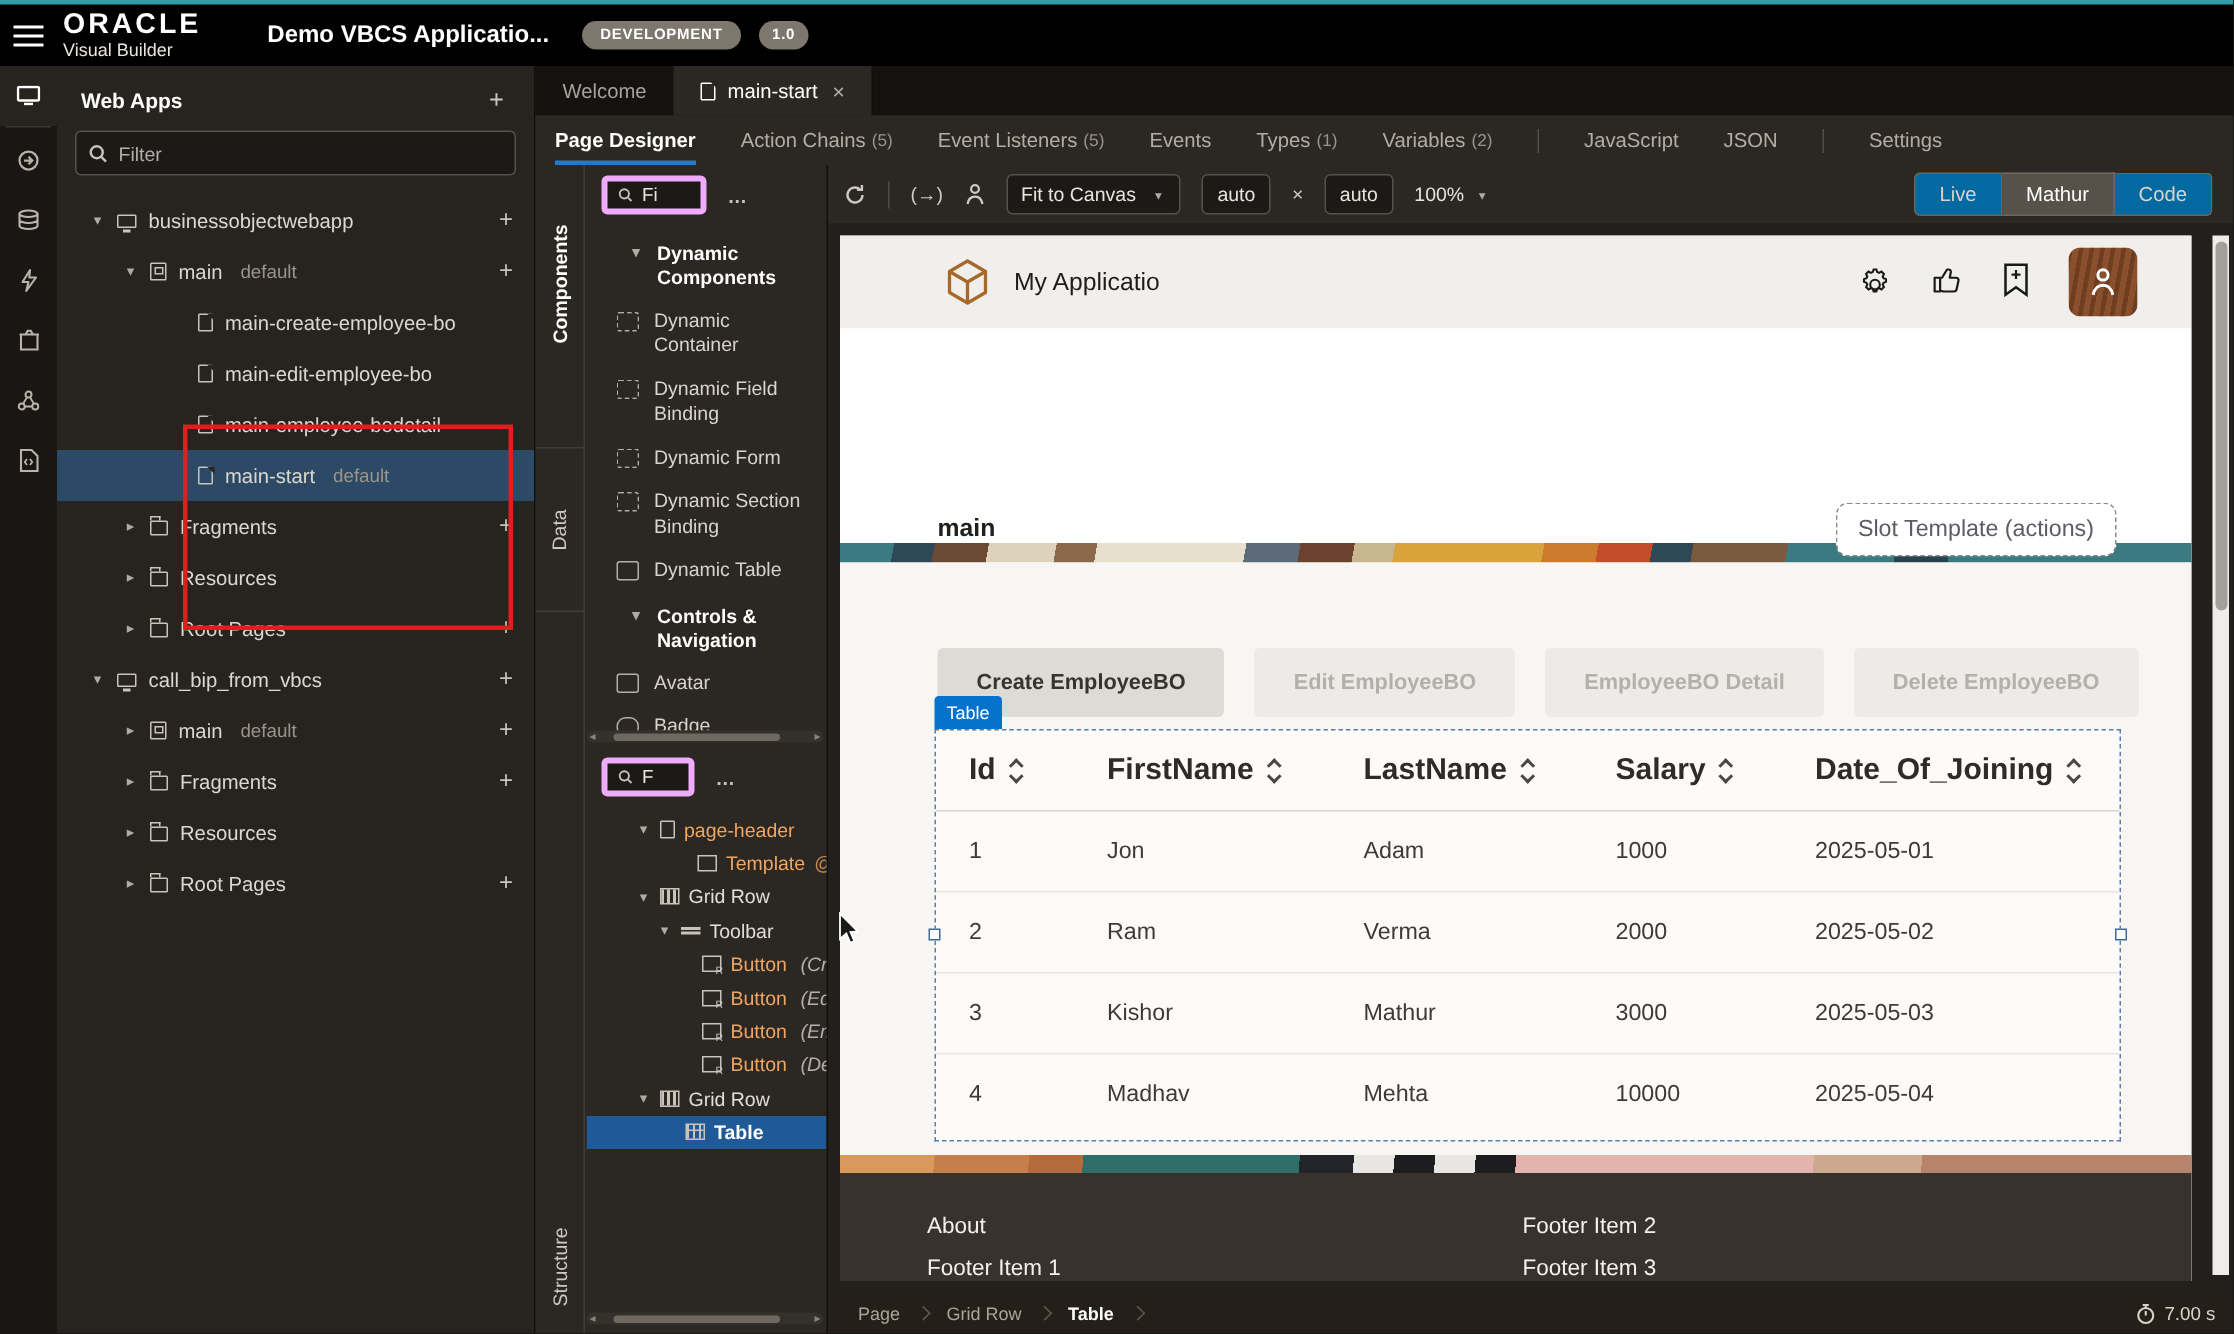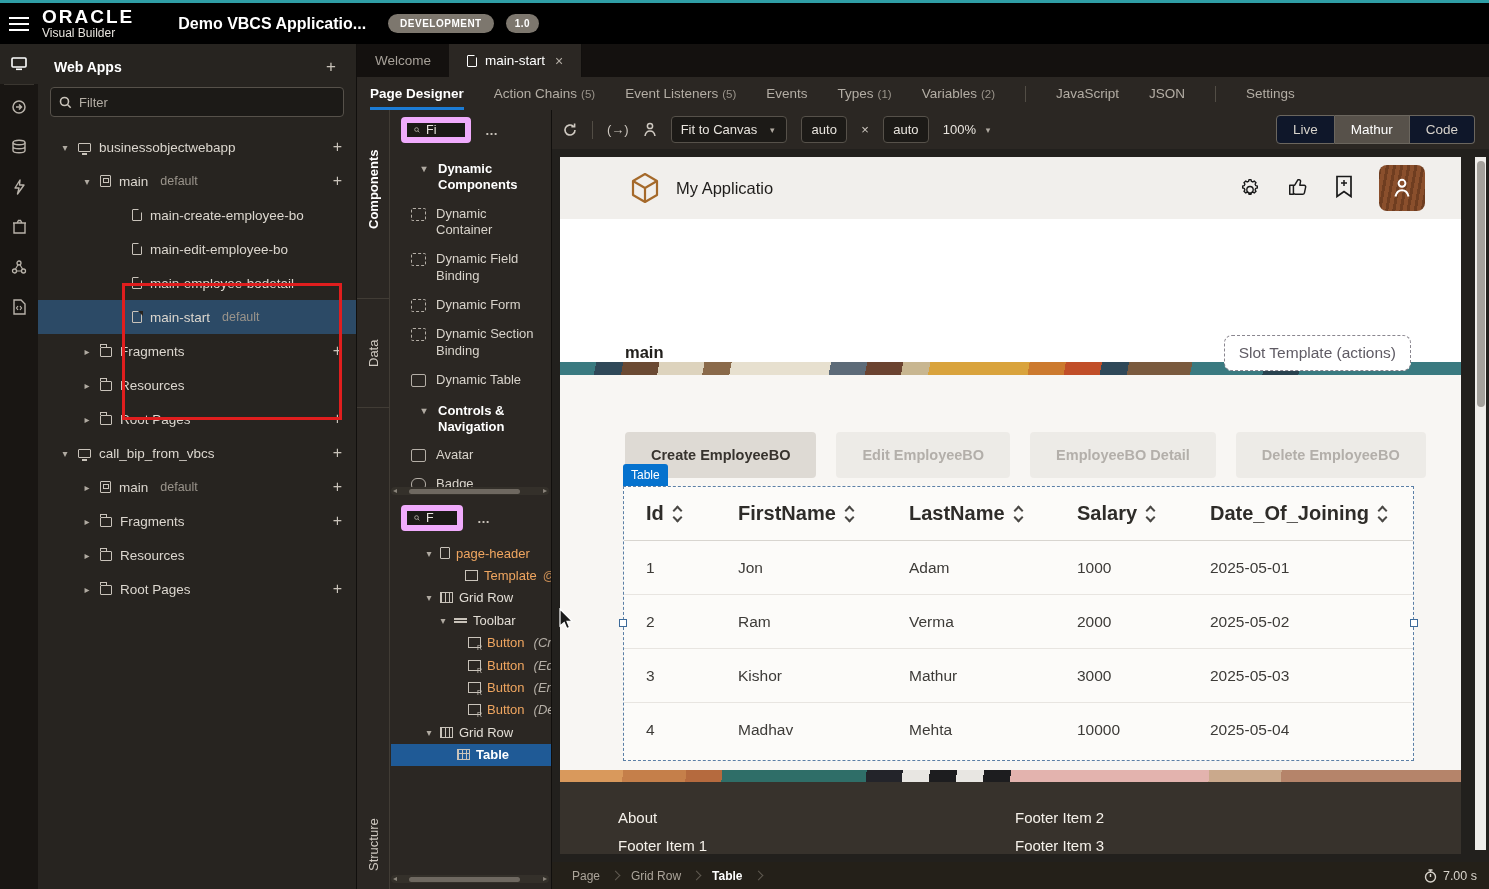--- a/index.html
+++ b/index.html
@@ -67,21 +67,21 @@
   .stab.active::after { content:""; position:absolute; left:0; right:0; bottom:0; height:3px; background:#1c7cd5; }
   .stdiv { width:1px; height:16px; background:#524d45; }
 
   
   .sidecol { position:absolute; left:357px; top:110px; bottom:0; width:195px; background:#2b2723; border-right:1px solid #110f0d; }
   .vstrip { position:absolute; left:0; top:0; bottom:0; width:33px; border-right:1px solid #413c35; }
   .vlabel { position:absolute; left:0; width:33px; display:flex; align-items:center; justify-content:center; writing-mode:vertical-rl; transform:rotate(180deg); color:#cfc9c1; font-size:13px; cursor:pointer; }
   .vlabel.active { color:#fff; font-weight:700; }
   .vlabel.boxed { border-left:1px solid #413c35; border-top:1px solid #413c35; border-bottom:1px solid #413c35; }
   .searchrow { display:flex; align-items:center; gap:14px; padding:7px 8px 6px 44px; }
-  .sbox { height:26px; background:#1c1a17; border:6px solid #f0abfc; border-radius:4px; display:flex; align-items:center; padding:0 7px; gap:6px; }
+  .sbox { height:26px; background:#1c1a17; border:4px solid #f0abfc; border-radius:4px; display:flex; align-items:center; padding:0 7px; gap:6px; }
   .sbox input { background:transparent; border:none; outline:none; color:#e8e4de; font-size:12.5px; font-family:inherit; }
   .dots { color:#c9c3ba; letter-spacing:2px; font-weight:700; cursor:pointer; }
   .complist { position:absolute; left:34px; right:0; top:39px; height:338px; overflow:hidden; padding:4px 0 0 0; }
   .sechead { display:flex; gap:9px; padding:8px 0 6px 28px; color:#fff; font-weight:700; font-size:13px; line-height:1.25; cursor:pointer; }
   .sechead .caret { margin-top:2px; }
   .citem { display:flex; gap:10px; padding:6px 0 6px 20px; color:#d8d3cb; font-size:13px; line-height:1.3; cursor:grab; align-items:flex-start; }
   .ci { width:15px; height:13px; border:1.4px dashed #b5afa7; border-radius:2px; margin-top:2px; position:relative; flex:0 0 auto; }
   .ci.solid { border-style:solid; }
   .hscroll { position:absolute; left:34px; right:2px; height:8px; background:#34302a; border-radius:4px; }
   .hscroll .thumb { position:absolute; left:18px; width:70%; top:1.5px; height:5px; background:#6e6860; border-radius:3px; }
@@ -104,21 +104,21 @@
 
   
   .ctoolbar { position:absolute; left:552px; top:110px; right:0; height:39px; background:#2b2723; display:flex; align-items:center; gap:14px; padding:0 14px 0 10px; }
   .tbicon { color:#cfc9c1; cursor:pointer; display:flex; align-items:center; }
   .tbdiv { width:1px; height:18px; background:#524d45; }
   .combo { height:27px; background:#1c1a17; border:1px solid #56514a; border-radius:4px; color:#e8e4de; display:flex; align-items:center; gap:10px; padding:0 9px; font-size:13px; cursor:pointer; }
   .combo .caret { font-size:9px; }
   .dim { width:46px; height:27px; background:#1c1a17; border:1px solid #56514a; border-radius:4px; color:#e8e4de; text-align:center; font-size:13px; font-family:inherit; }
   .zoomsel { display:flex; align-items:center; gap:7px; color:#e8e4de; font-size:13px; cursor:pointer; }
   .modes { margin-left:auto; display:flex; }
-  .mode { border:1px solid #6b665e; padding:6px 16px; font-size:13.5px; color:#d8d3cb; cursor:pointer; background:#0f172a; }
+  .mode { border:1px solid #6b665e; padding:6px 16px; font-size:13.5px; color:#d8d3cb; cursor:pointer; background:#0369a1; }
   .mode:first-child { border-radius:4px 0 0 4px; }
   .mode:last-child { border-radius:0 4px 4px 0; border-left:none; }
   .mode.active { background:#57514a; color:#fff; border-color:#6b665e; border-left:none; }
 
   
   .canvas { position:absolute; left:552px; top:149px; right:0; bottom:27px; background:#22201d; }
   .vscroll { position:absolute; right:3px; top:8px; width:11px; bottom:12px; background:#efedea; }
   .vscroll .thumb { position:absolute; left:1.5px; width:8px; top:4px; height:246px; background:#a3a09b; border-radius:4px; }
   .page { position:absolute; left:8px; top:8px; width:901px; height:697px; background:#fff; overflow:hidden; }
   .appheader { height:62px; background:#f1efec; display:flex; align-items:center; padding:0 36px 0 70px; gap:16px; }

